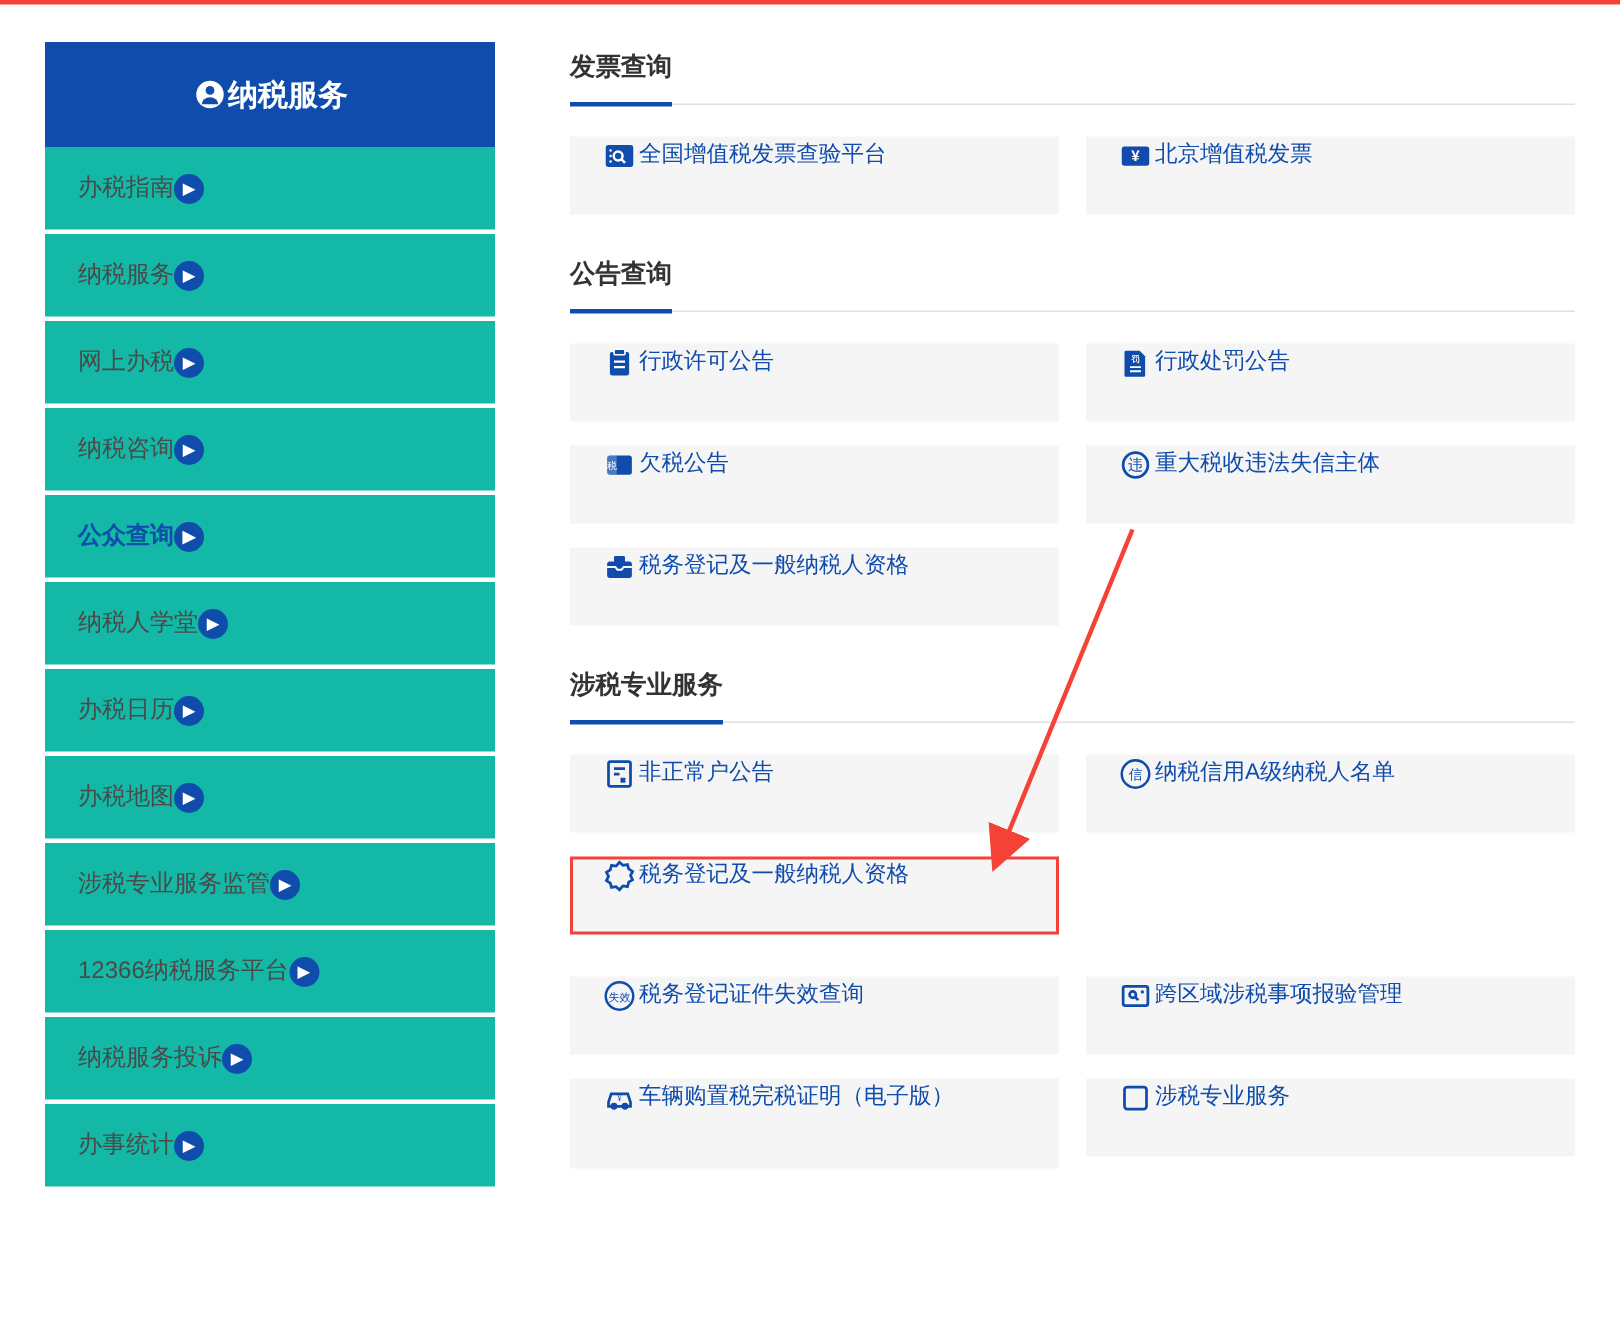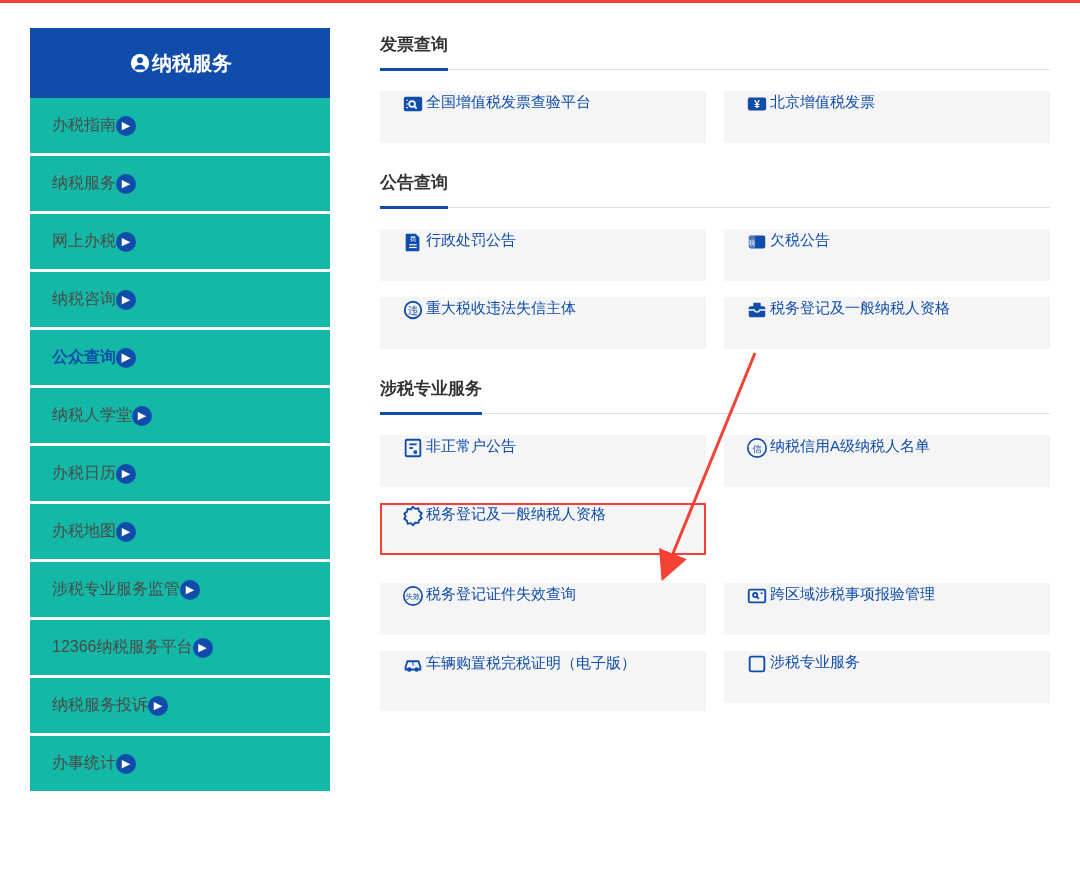--- a/index.html
+++ b/index.html
@@ -209,20 +209,31 @@
           </div>
         </div>
         <div class="section">
           <div class="section-head">
             <span class="section-title">公告查询</span>
           </div>
           <div class="cards">
             <div class="card">
               <span class="card-icon">
                 <svg viewBox="0 0 24 24" width="22" height="22" fill="#0f4cac">
+                  <rect x="5" y="4" width="14" height="17" rx="1.5"></rect>
+                  <rect x="8" y="2" width="8" height="4" rx="1" fill="#0f4cac" stroke="#fff" stroke-width="1.2"></rect>
+                  <line x1="8" y1="11" x2="16" y2="11" stroke="#fff" stroke-width="1.5"></line>
+                  <line x1="8" y1="15" x2="16" y2="15" stroke="#fff" stroke-width="1.5"></line>
+                </svg>
+              </span>
+              <span>行政许可公告</span>
+            </div>
+            <div class="card">
+              <span class="card-icon">
+                <svg viewBox="0 0 24 24" width="22" height="22" fill="#0f4cac">
                   <path d="M5 3h10l4 4v14a1 1 0 0 1-1 1H5a1 1 0 0 1-1-1V4a1 1 0 0 1 1-1z"></path>
                   <text x="9" y="11" fill="#fff" font-size="6" font-weight="bold">罚</text>
                   <line x1="8" y1="15" x2="16" y2="15" stroke="#fff" stroke-width="1.3"></line>
                   <line x1="8" y1="18" x2="16" y2="18" stroke="#fff" stroke-width="1.3"></line>
                 </svg>
               </span>
               <span>行政处罚公告</span>
             </div>
             <div class="card">
               <span class="card-icon">

